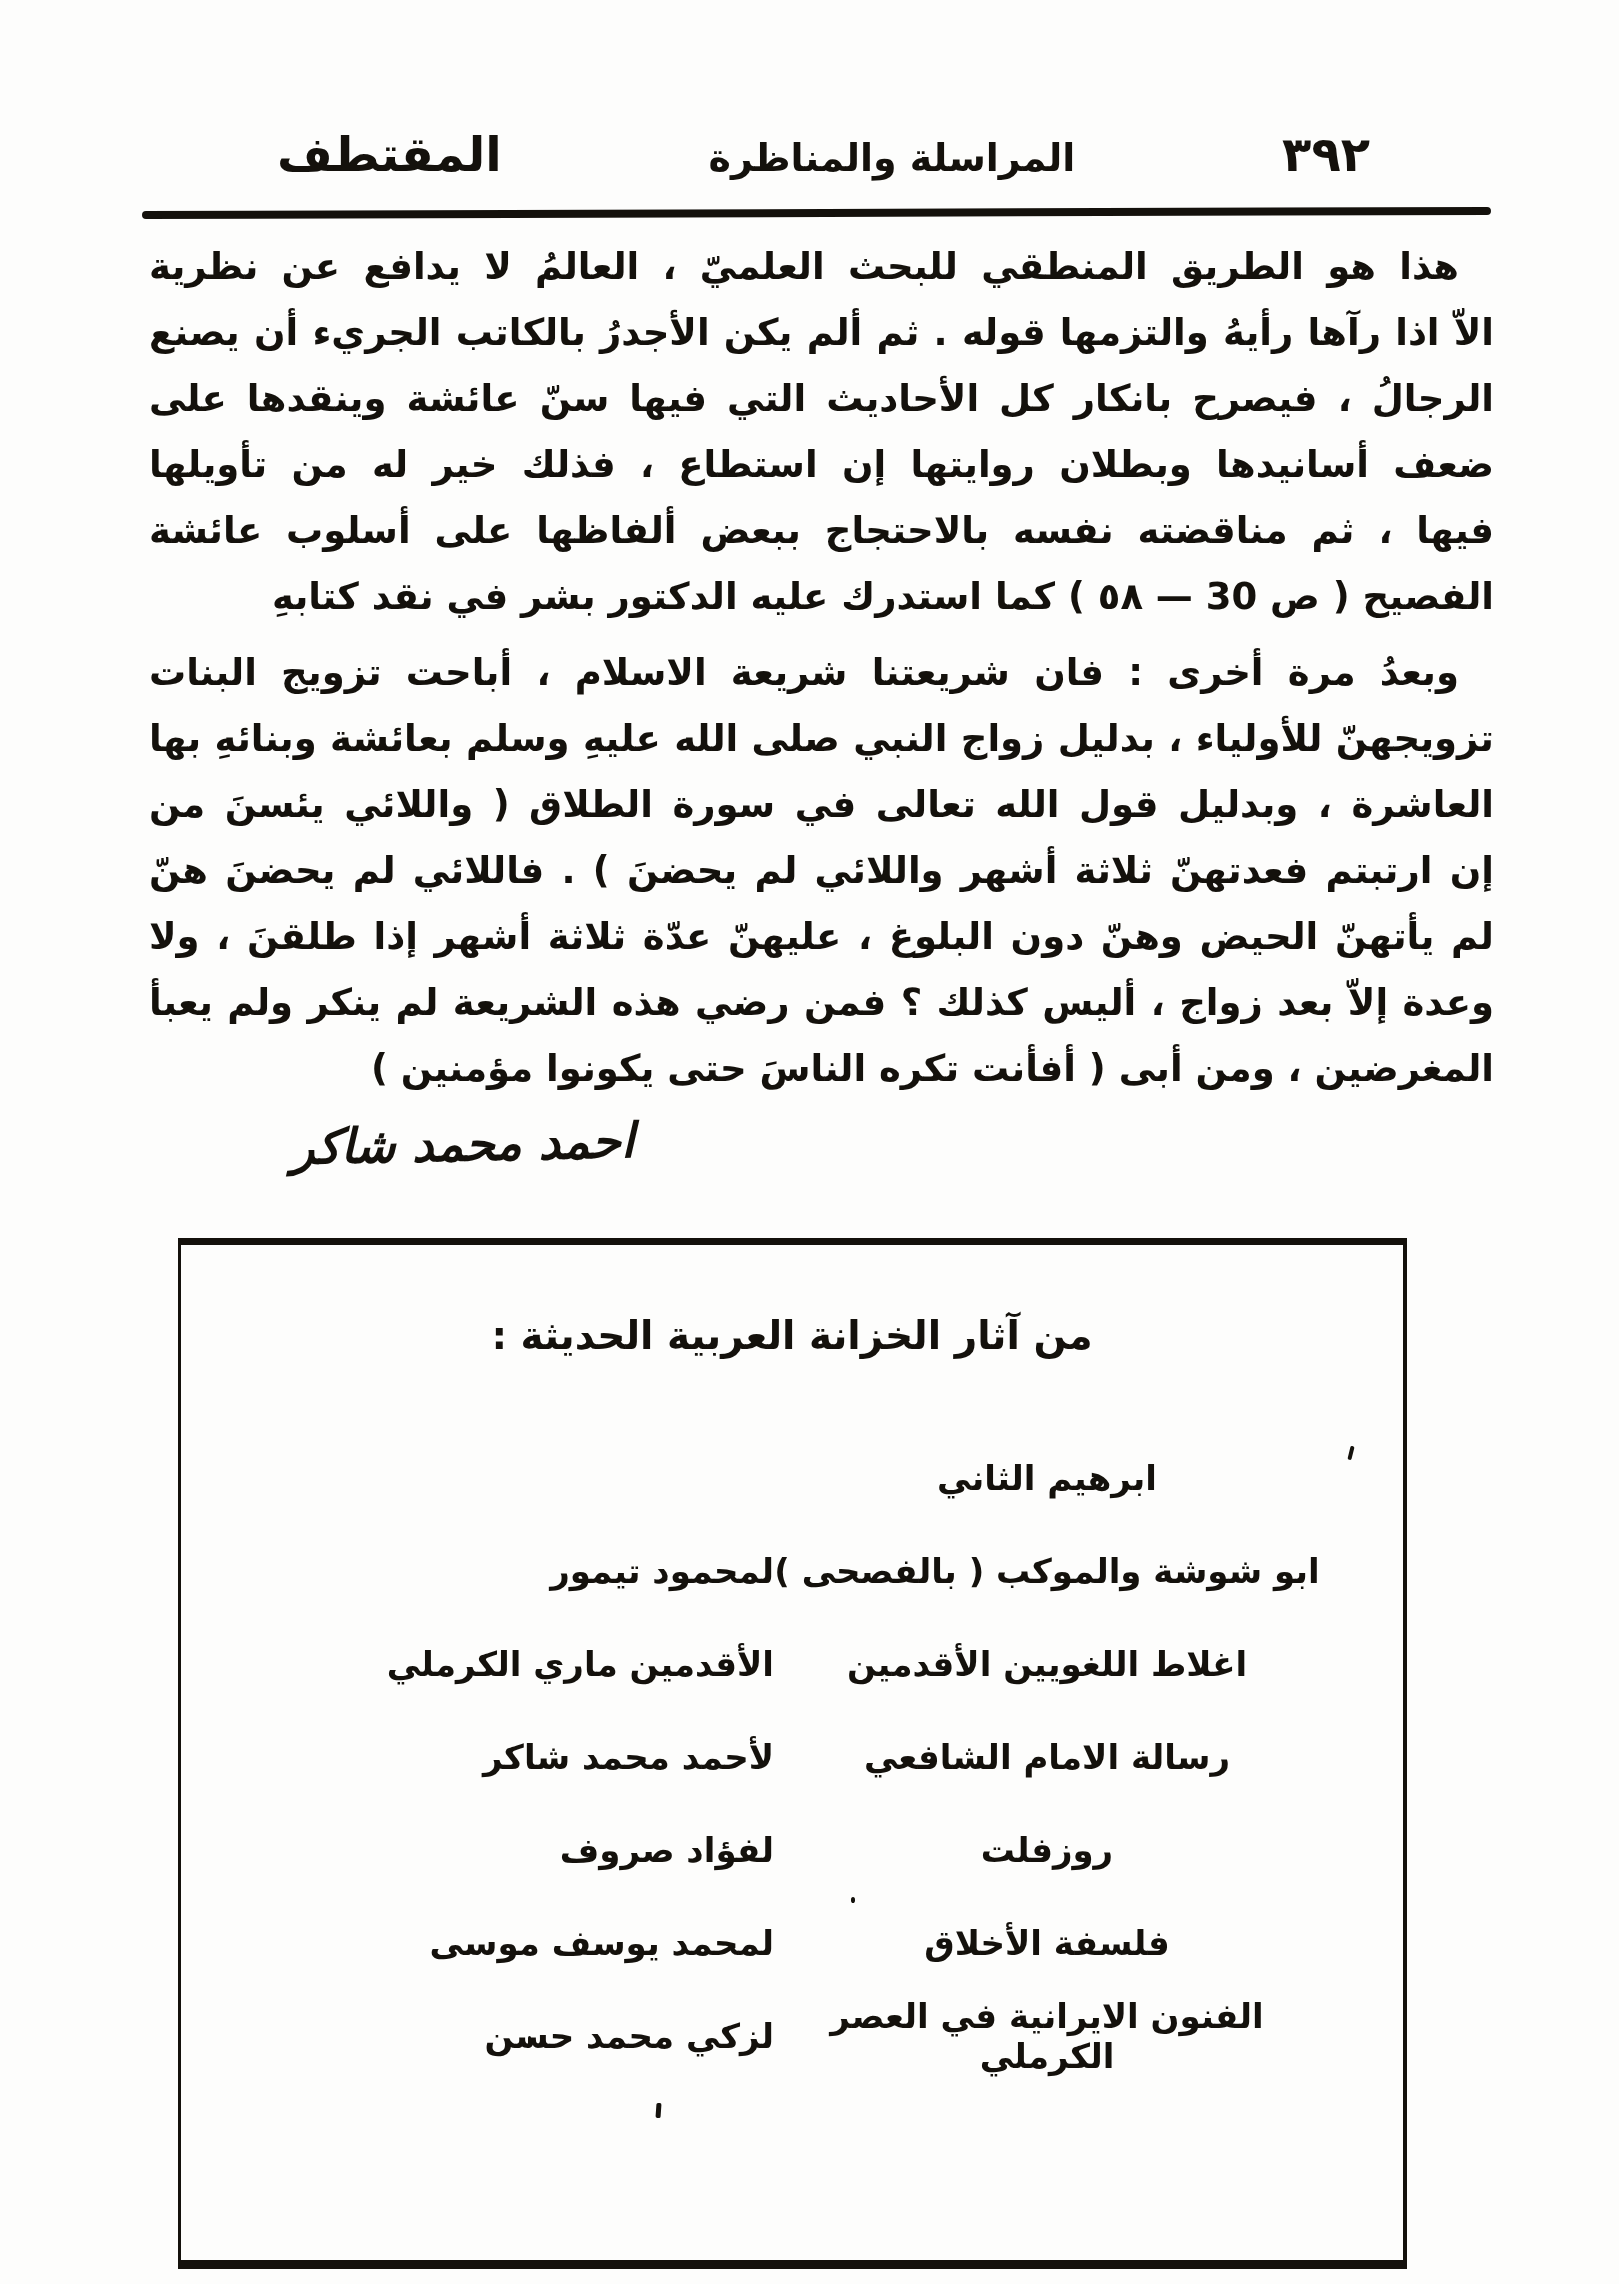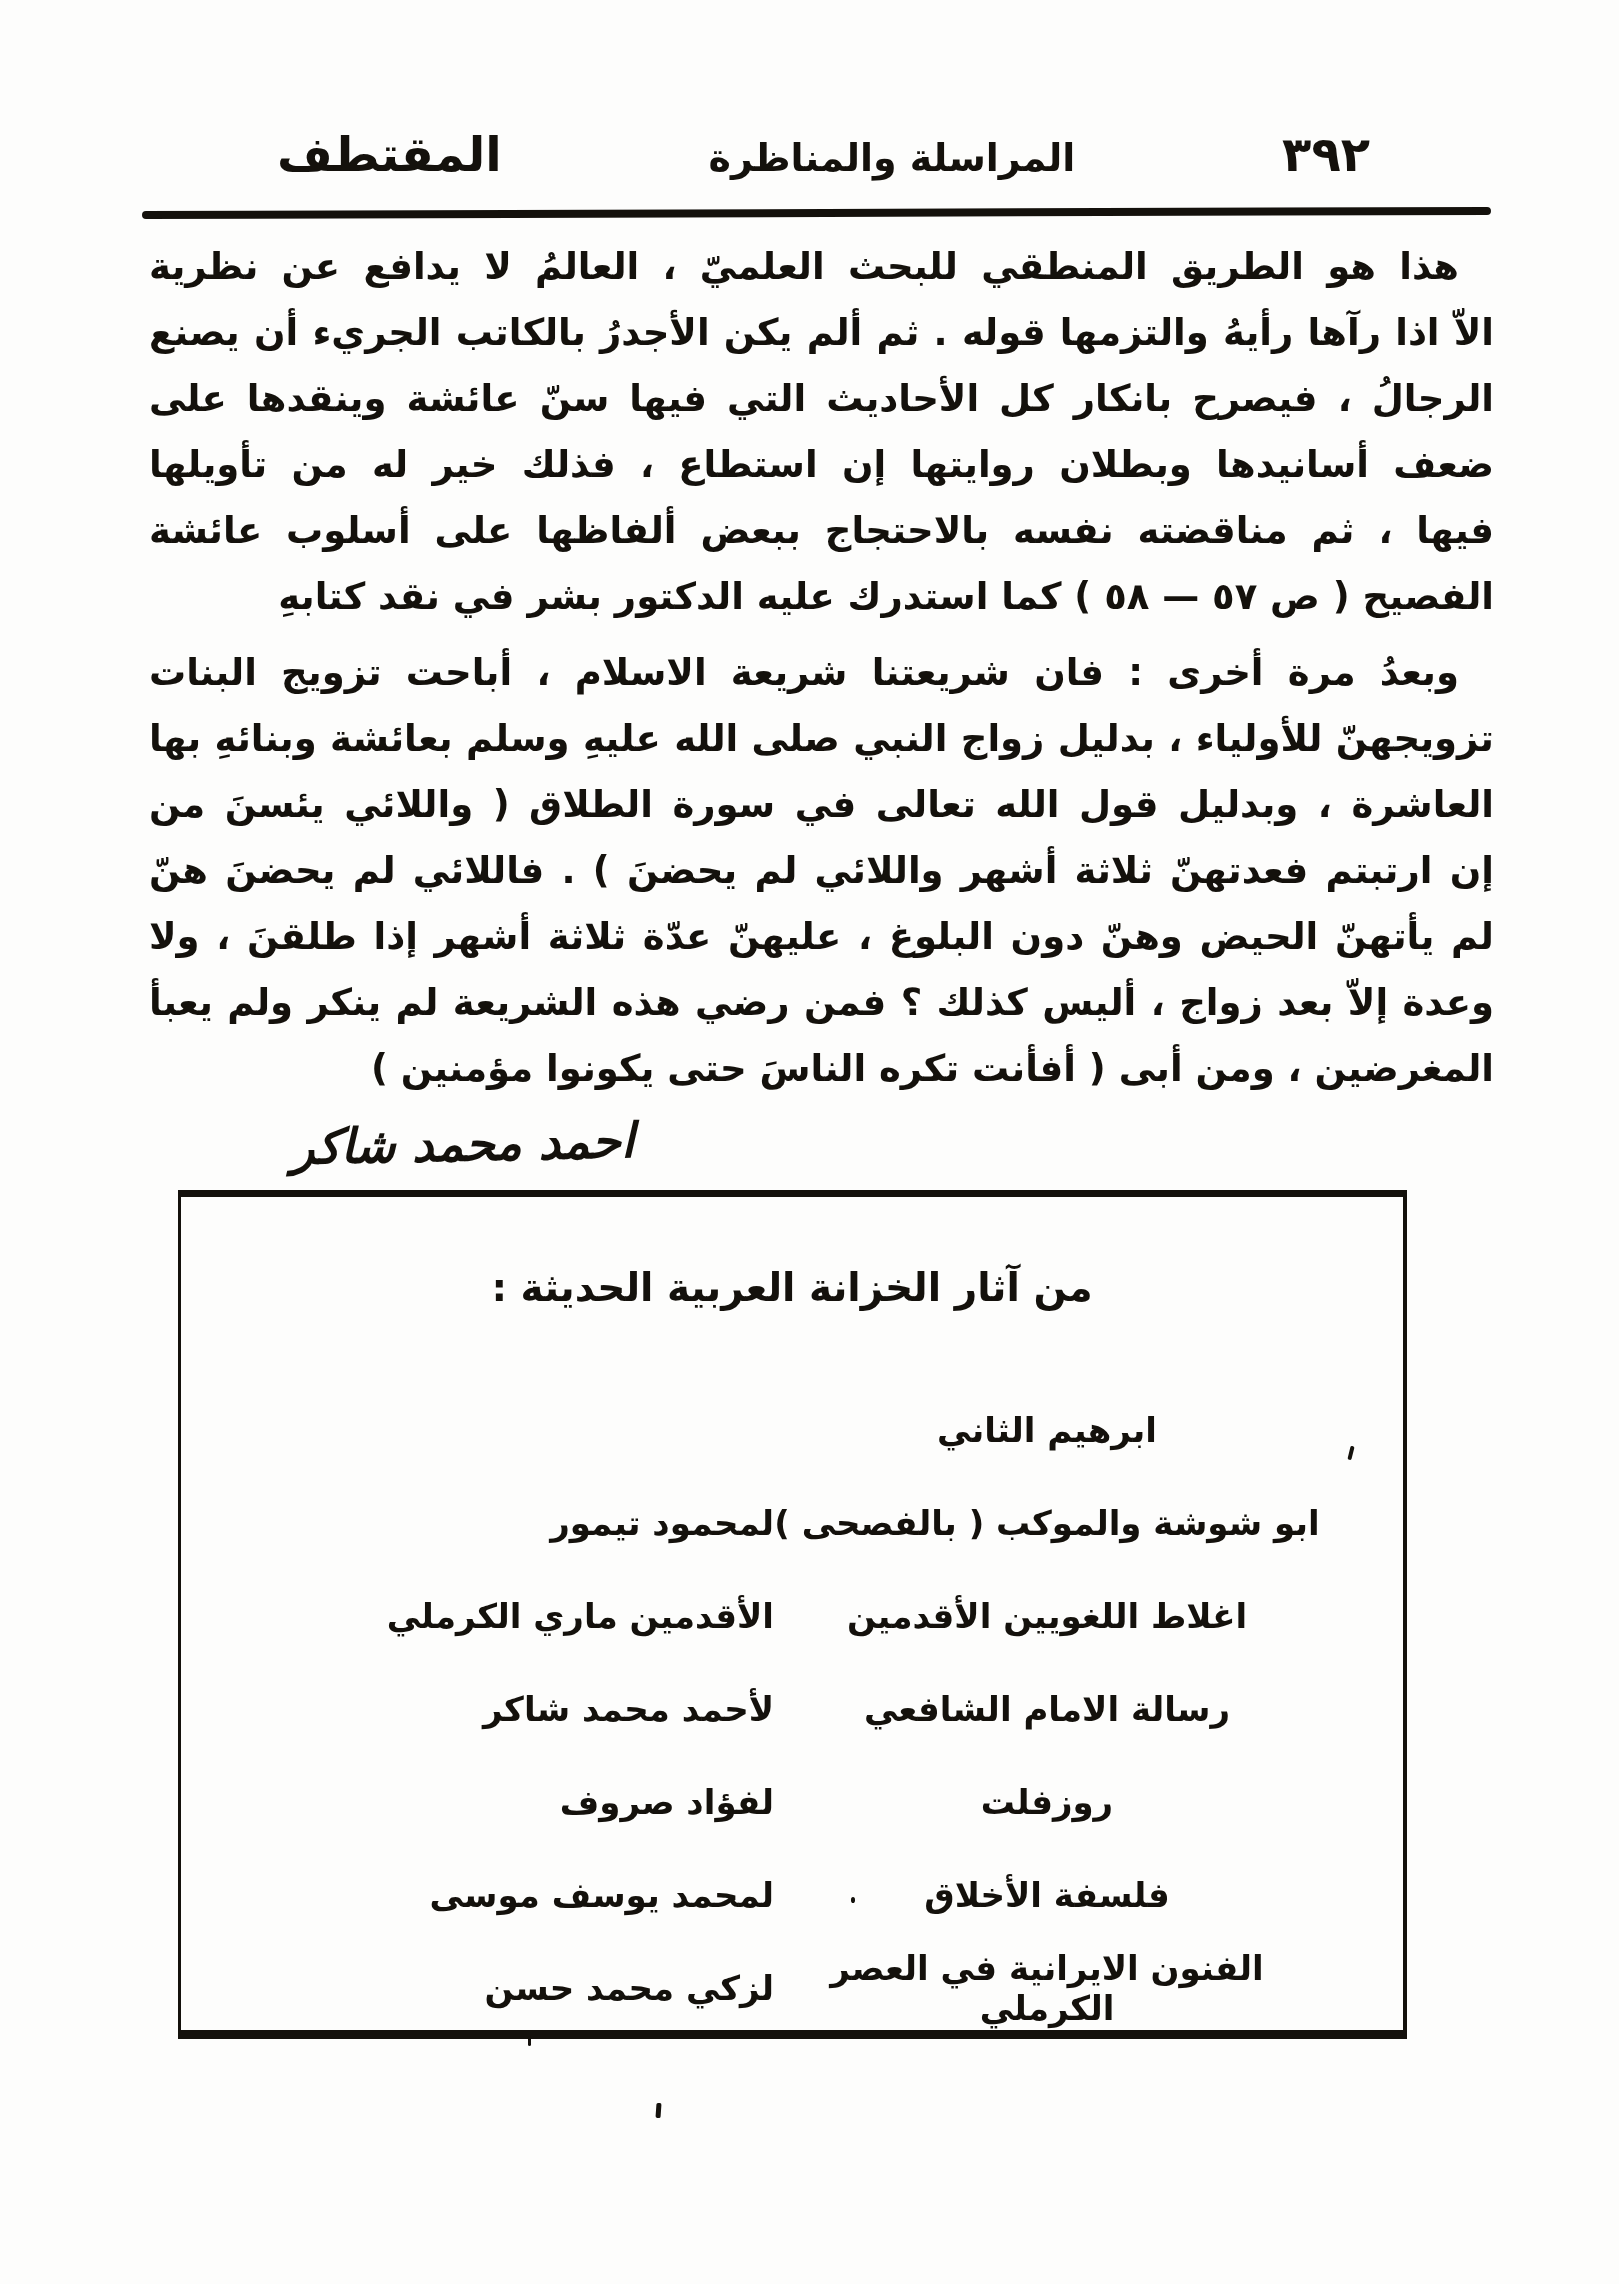--- a/index.html
+++ b/index.html
@@ -43,22 +43,22 @@
   .para2{top:640px;}
   
   .signature{
     position:absolute;top:1108px;left:149px;width:1345px;
     text-align:left;padding-left:142px;box-sizing:border-box;
     font-size:48px;font-weight:bold;font-style:italic;
     transform:rotate(-1.2deg);
   }
   
   .book-box{
-    position:absolute;top:1190px;left:178px;
-    width:1229px;height:849px;box-sizing:border-box;
+    position:absolute;top:1238px;left:178px;
+    width:1229px;height:1031px;box-sizing:border-box;
     border-top:7.5px solid #14110c;
     border-bottom:9px solid #14110c;
     border-right:4.1px solid #14110c;
     border-left:3.3px solid #14110c;
   }
   .box-title{
     margin-top:68px;
     text-align:center;
     font-size:39px;font-weight:bold;
   }
@@ -90,21 +90,21 @@
   </div>
 
   <div class="header-rule"></div>
 
   <div class="para para1">
       <div class="line">هذا هو الطريق المنطقي للبحث العلميّ ، العالمُ لا يدافع عن نظرية علمية ولا ينصرها</div>
       <div class="line">الاّ اذا رآها رأيهُ والتزمها قوله . ثم ألم يكن الأجدرُ بالكاتب الجريء أن يصنع ما يصنع</div>
       <div class="line">الرجالُ ، فيصرح بانكار كل الأحاديث التي فيها سنّ عائشة وينقدها على طريقة المحدثين فيُبين</div>
       <div class="line">ضعف أسانيدها وبطلان روايتها إن استطاع ، فذلك خير له من تأويلها وتحريفها والتزيّد</div>
       <div class="line">فيها ، ثم مناقضته نفسه بالاحتجاج ببعض ألفاظها على أسلوب عائشة المرسل السهل الجزل</div>
-      <div class="line">الفصيح ( ص ٥٧ — ٥٨ ) كما استدرك عليه الدكتور بشر في نقد كتابهِ</div>
+      <div class="line">الفصيح ( ص 30 — ٥٨ ) كما استدرك عليه الدكتور بشر في نقد كتابهِ</div>
     </div>
 
   <div class="para para2">
       <div class="line">وبعدُ مرة أخرى : فان شريعتنا شريعة الاسلام ، أباحت تزويج البنات الصغار ، وجعلت</div>
       <div class="line">تزويجهنّ للأولياء ، بدليل زواج النبي صلى الله عليهِ وسلم بعائشة وبنائهِ بها وهي دون</div>
       <div class="line">العاشرة ، وبدليل قول الله تعالى في سورة الطلاق ( واللائي يئسنَ من المحيض من نسائكم</div>
       <div class="line">إن ارتبتم فعدتهنّ ثلاثة أشهر واللائي لم يحضنَ ) . فاللائي لم يحضنَ هنّ الصغيرات اللائي</div>
       <div class="line">لم يأتهنّ الحيض وهنّ دون البلوغ ، عليهنّ عدّة ثلاثة أشهر إذا طلقنَ ، ولا يكون طلاق</div>
       <div class="line">وعدة إلاّ بعد زواج ، أليس كذلك ؟ فمن رضي هذه الشريعة لم ينكر ولم يعبأ بقول العائبين</div>
       <div class="line">المغرضين ، ومن أبى ( أفأنت تكره الناسَ حتى يكونوا مؤمنين )</div>

